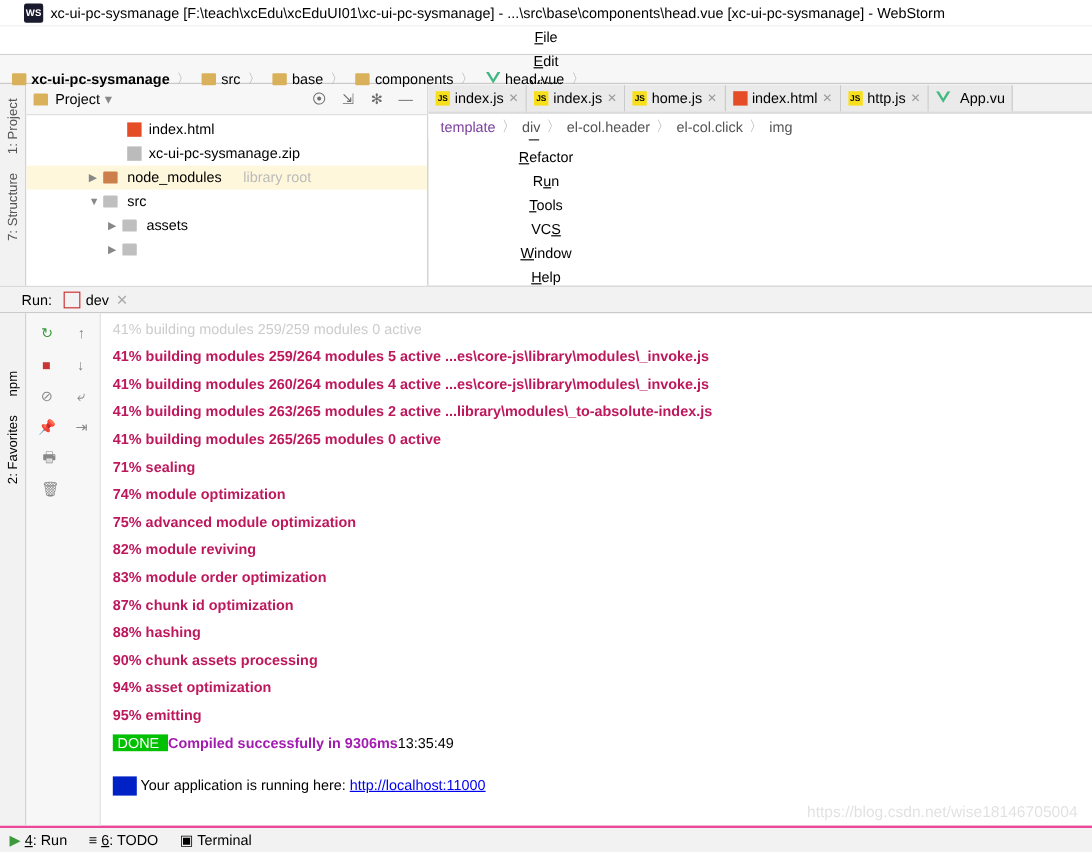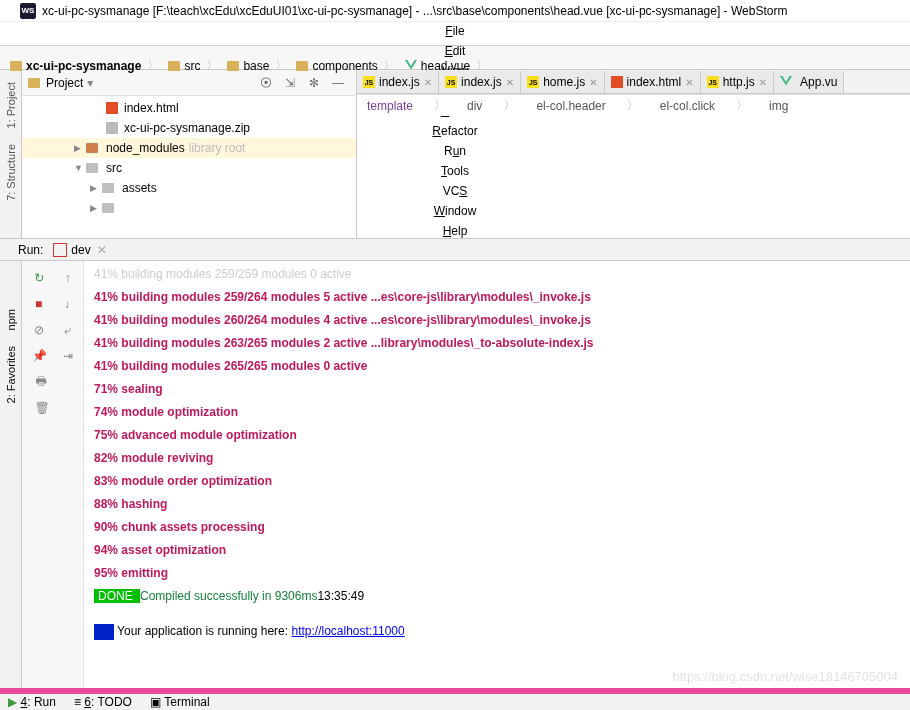--- a/index.html
+++ b/index.html
@@ -31,36 +31,36 @@
 .tab { height: 22px; display: flex; align-items: center; padding: 0 6px; border-right: 1px solid #cacaca; background: #eaeaea; gap: 4px; font-size: 11px; }
 .tab .close { color: #999; font-size: 10px; }
 .js-icon { width: 12px; height: 12px; background: #f7df1e; font-size: 7px; font-weight: bold; display: flex; align-items: center; justify-content: center; }
 .html-icon { width: 12px; height: 12px; background: #e44d26; }
 .code { flex: 1; display: flex; font-family: "Consolas", monospace; font-size: 13px; overflow: hidden; }
 .gutter { width: 50px; background: #f7f7f7; color: #aaa; text-align: right; padding: 2px 8px 2px 0; border-right: 1px solid #e8e8e8; }
 .gutter div { height: 19px; line-height: 19px; }
 .code-body { padding: 2px 0 2px 10px; color: #888; font-style: italic; white-space: pre; position: relative; }
 .code-body .line { height: 19px; line-height: 19px; }
 .code-body .guide { position: absolute; left: 4px; top: 0; bottom: 0; width: 1px; background: #7fbf7f; }
-.ed-breadcrumb { height: 22px; display: flex; align-items: center; padding: 0 10px; border-top: 1px solid #e0e0e0; font-size: 12px; gap: 21px; background: #fff; }
+.ed-breadcrumb { height: 22px; display: flex; align-items: center; padding: 0 10px; border-top: 1px solid #e0e0e0; font-size: 12px; gap: 5px; background: #fff; }
 .ed-breadcrumb .bc { color: #555; } .ed-breadcrumb .sep { color: #aaa; }
 .run-area { border-top: 1px solid #cacaca; display: flex; flex-direction: column; height: calc(710px - 22px - 24px - 24px - 168px - 22px); }
 .run-header { height: 22px; background: #f2f2f2; border-bottom: 1px solid #cacaca; display: flex; align-items: center; padding: 0 18px; }
 .run-body { flex: 1; display: flex; overflow: hidden; }
 .run-leftbar { width: 22px; background: #f2f2f2; border-right: 1px solid #cacaca; display: flex; flex-direction: column; align-items: center; }
 .run-leftbar .vtab { writing-mode: vertical-rl; transform: rotate(180deg); padding: 8px 2px; font-size: 11px; }
 .run-toolbar { width: 62px; background: #f7f7f7; border-right: 1px solid #e0e0e0; padding: 4px 2px; }
 .run-toolbar .row { display: flex; justify-content: space-around; height: 26px; align-items: center; }
 .console { flex: 1; padding: 2px 0 8px 10px; font-family: "Consolas","Courier New",monospace; font-size: 13px; line-height: 23px; overflow: hidden; }
 .console .red { color: #be185d; font-weight: bold; }
-.console .green { color: #15803d; }
+.console .green { color: #a21caf; font-weight: bold; }
 .console .done { background: #00c000; color: #fff; padding: 0 4px; }
 .console .blk { display: inline-block; width: 20px; height: 16px; background: #0021c6; vertical-align: middle; }
 .console a { color: #0000ee; text-decoration: underline; }
-.statusbar { height: 22px; border-top: 6px solid #ec4899; background: #f2f2f2; display: flex; align-items: center; padding: 0 8px; gap: 18px; font-size: 11px; }
+.statusbar { height: 22px; border-top: 2px solid #ec4899; background: #f2f2f2; display: flex; align-items: center; padding: 0 8px; gap: 18px; font-size: 11px; }
 .play { color: #3c9a3c; }
 .watermark { position: absolute; right: 12px; bottom: 26px; color: rgba(0,0,0,0.12); font-size: 13px; }
 svg { display: block; }
 </style>
 </head>
 <body>
 
 <div class="titlebar">
   <div class="ws-logo">WS</div>
   <span>xc-ui-pc-sysmanage [F:\teach\xcEdu\xcEduUI01\xc-ui-pc-sysmanage] - ...\src\base\components\head.vue [xc-ui-pc-sysmanage] - WebStorm</span>
@@ -130,21 +130,21 @@
           <span>index.html</span>
         </div>
       <div class="tree-row indent3">
           <span style="width:12px;height:12px;background:#bbb;margin-right:6px;"></span>
           <span>xc-ui-pc-sysmanage.zip</span>
         </div>
       <div class="tree-row indent1 sel">
           <span class="chevron">▶</span>
           <span class="folder-icon" style="background:#cc7f4a;"></span>
           <span style="margin-left:4px;">node_modules</span>
-          <span style="color:#bbb;margin-left:4px;">library root</span>
+          <span style="color:#bbb;margin-left:18px;">library root</span>
         </div>
       <div class="tree-row indent1">
           <span class="chevron">▼</span>
           <span class="folder-icon" style="background:#bfbfbf;"></span>
           <span style="margin-left:4px;">src</span>
         </div>
       <div class="tree-row indent2">
           <span class="chevron">▶</span>
           <span class="folder-icon" style="background:#bfbfbf;"></span>
           <span style="margin-left:4px;">assets</span>
@@ -249,20 +249,21 @@
       <div style="color:#ccc;">41% building modules 259/259 modules 0 active</div>
       <div class="red">41% building modules 259/264 modules 5 active ...es\core-js\library\modules\_invoke.js</div>
       <div class="red">41% building modules 260/264 modules 4 active ...es\core-js\library\modules\_invoke.js</div>
       <div class="red">41% building modules 263/265 modules 2 active ...library\modules\_to-absolute-index.js</div>
       <div class="red">41% building modules 265/265 modules 0 active</div>
       <div class="red">71% sealing</div>
       <div class="red">74% module optimization</div>
       <div class="red">75% advanced module optimization</div>
       <div class="red">82% module reviving</div>
       <div class="red">83% module order optimization</div>
+      <div class="red">87% chunk id optimization</div>
       <div class="red">88% hashing</div>
       <div class="red">90% chunk assets processing</div>
       <div class="red">94% asset optimization</div>
       <div class="red">95% emitting</div>
       <div><span class="done"> DONE </span><span class="green"> Compiled successfully in 9306ms</span><span>13:35:49</span></div>
       <div style="height:12px;"></div>
       <div><span class="blk"></span><span> Your application is running here: </span><a>http://localhost:11000</a></div>
     </div>
   </div>
 </div>

